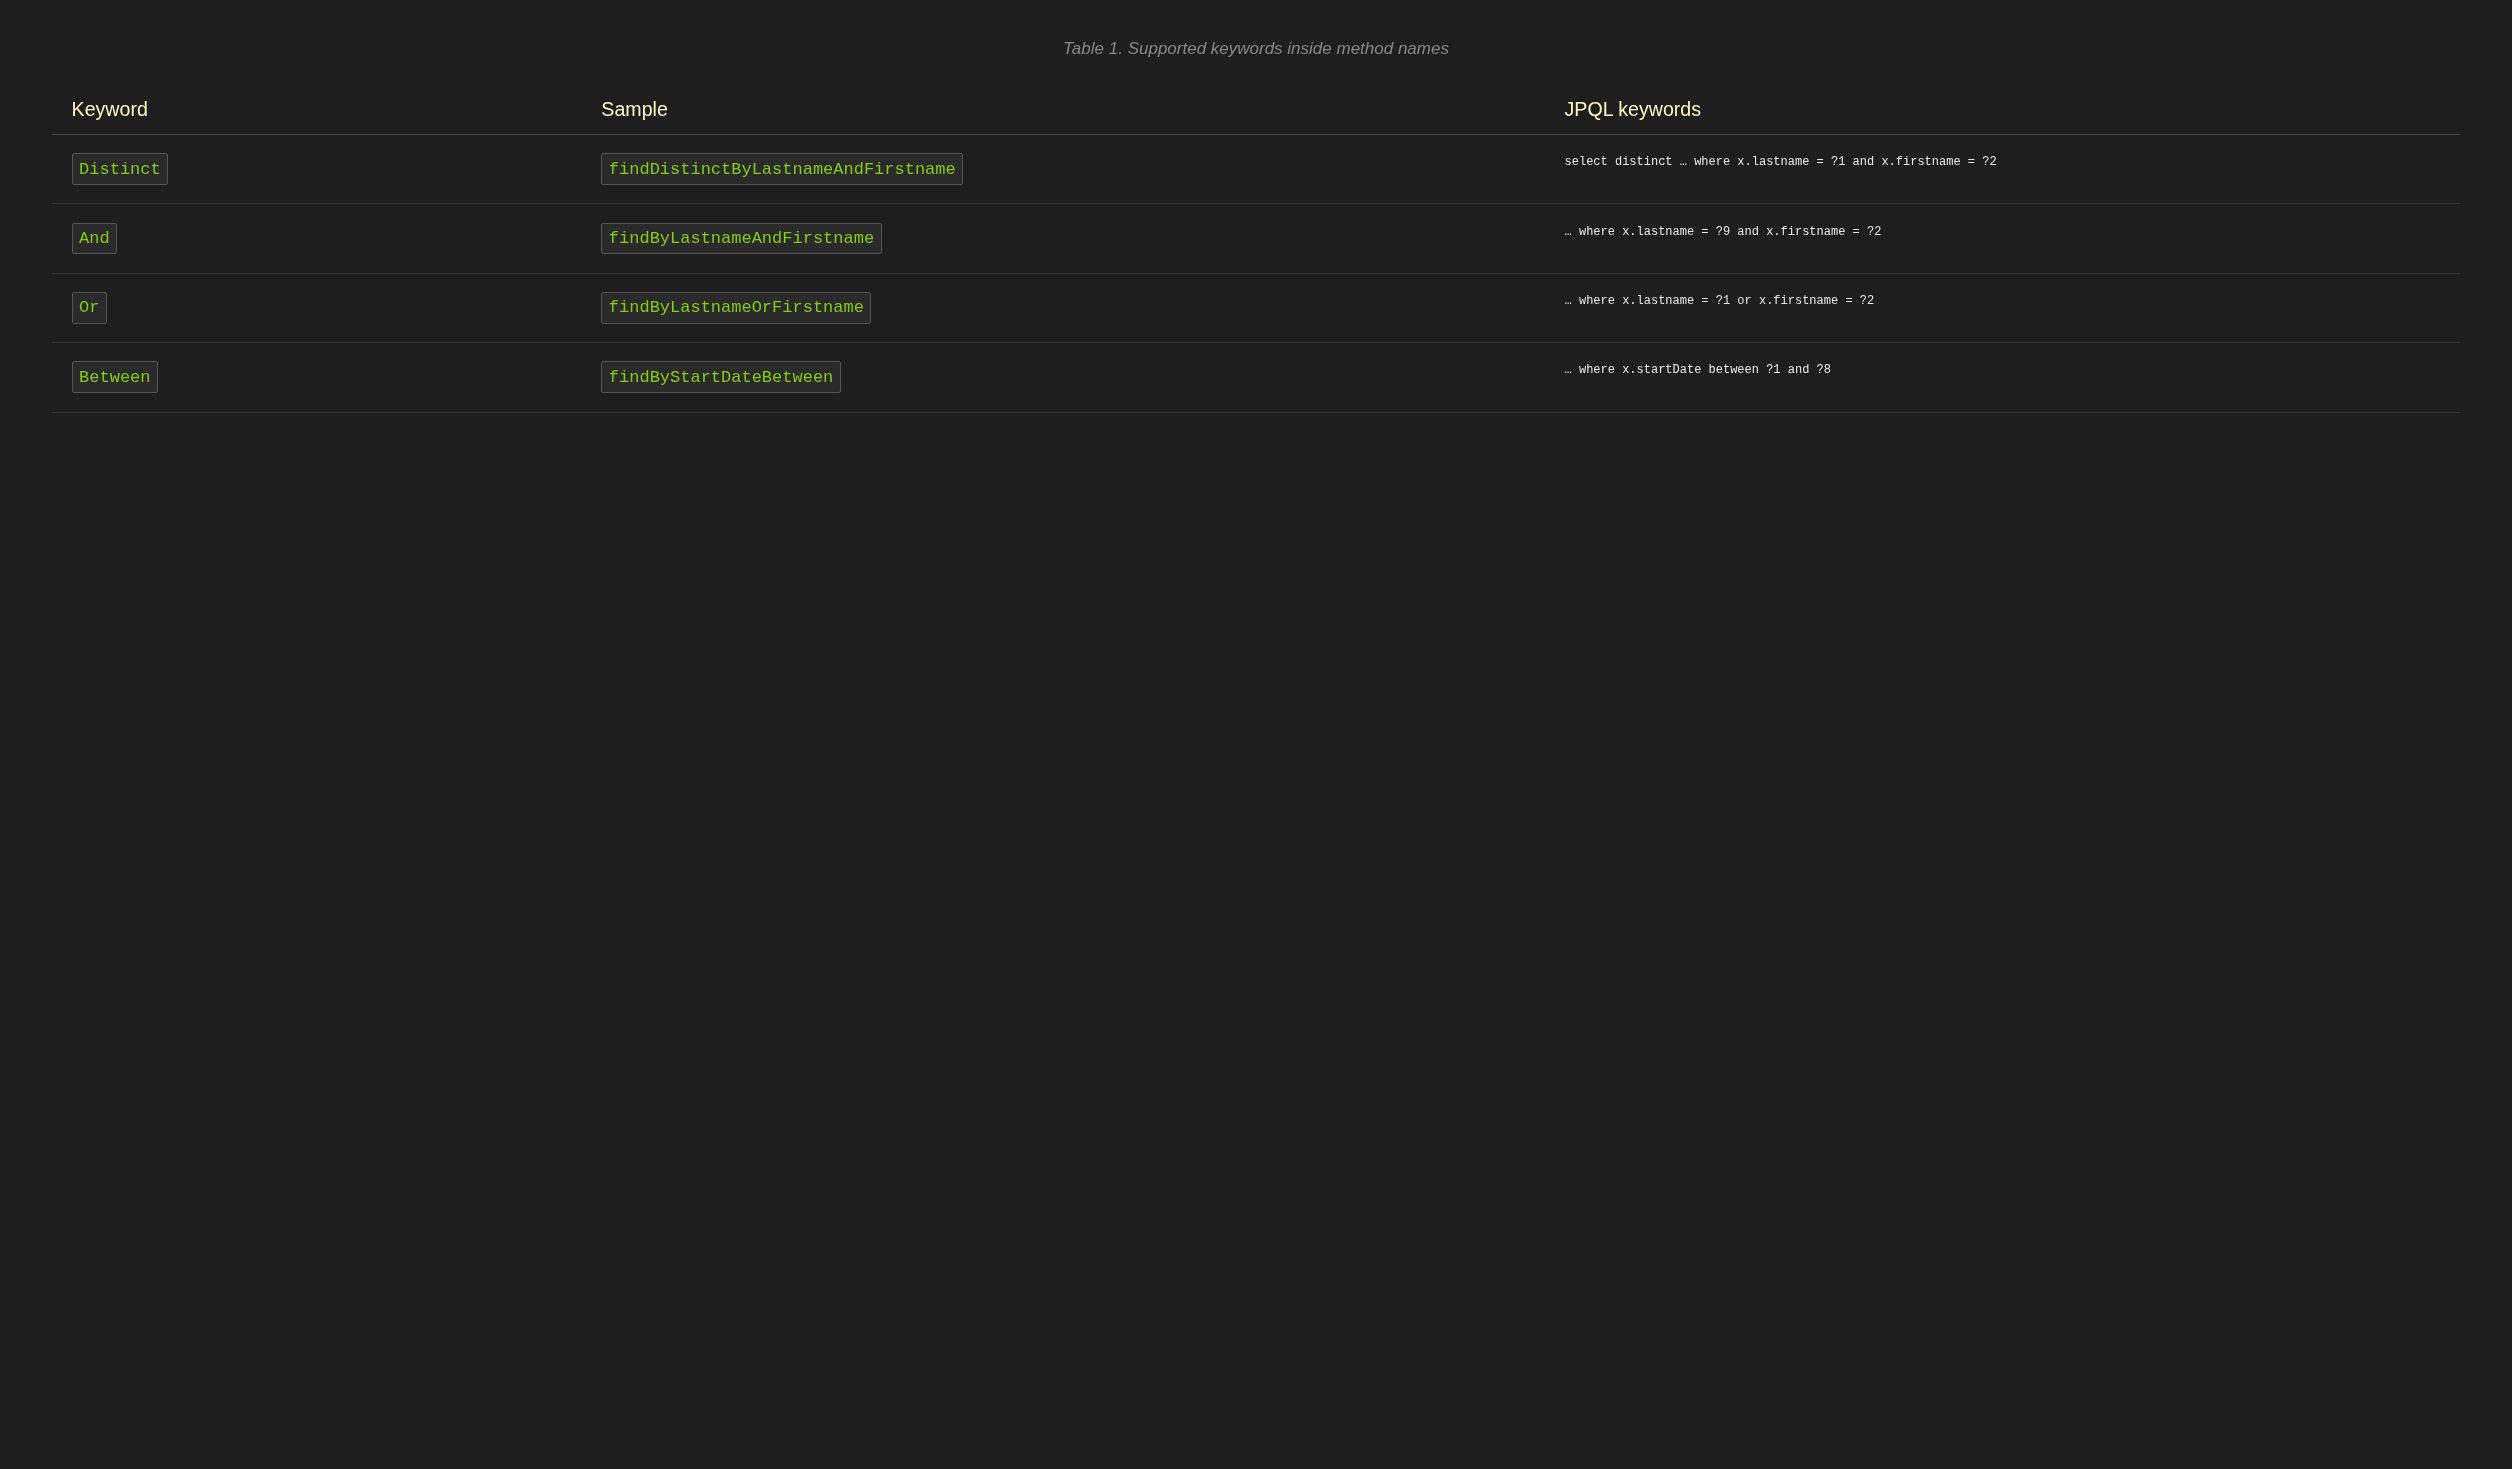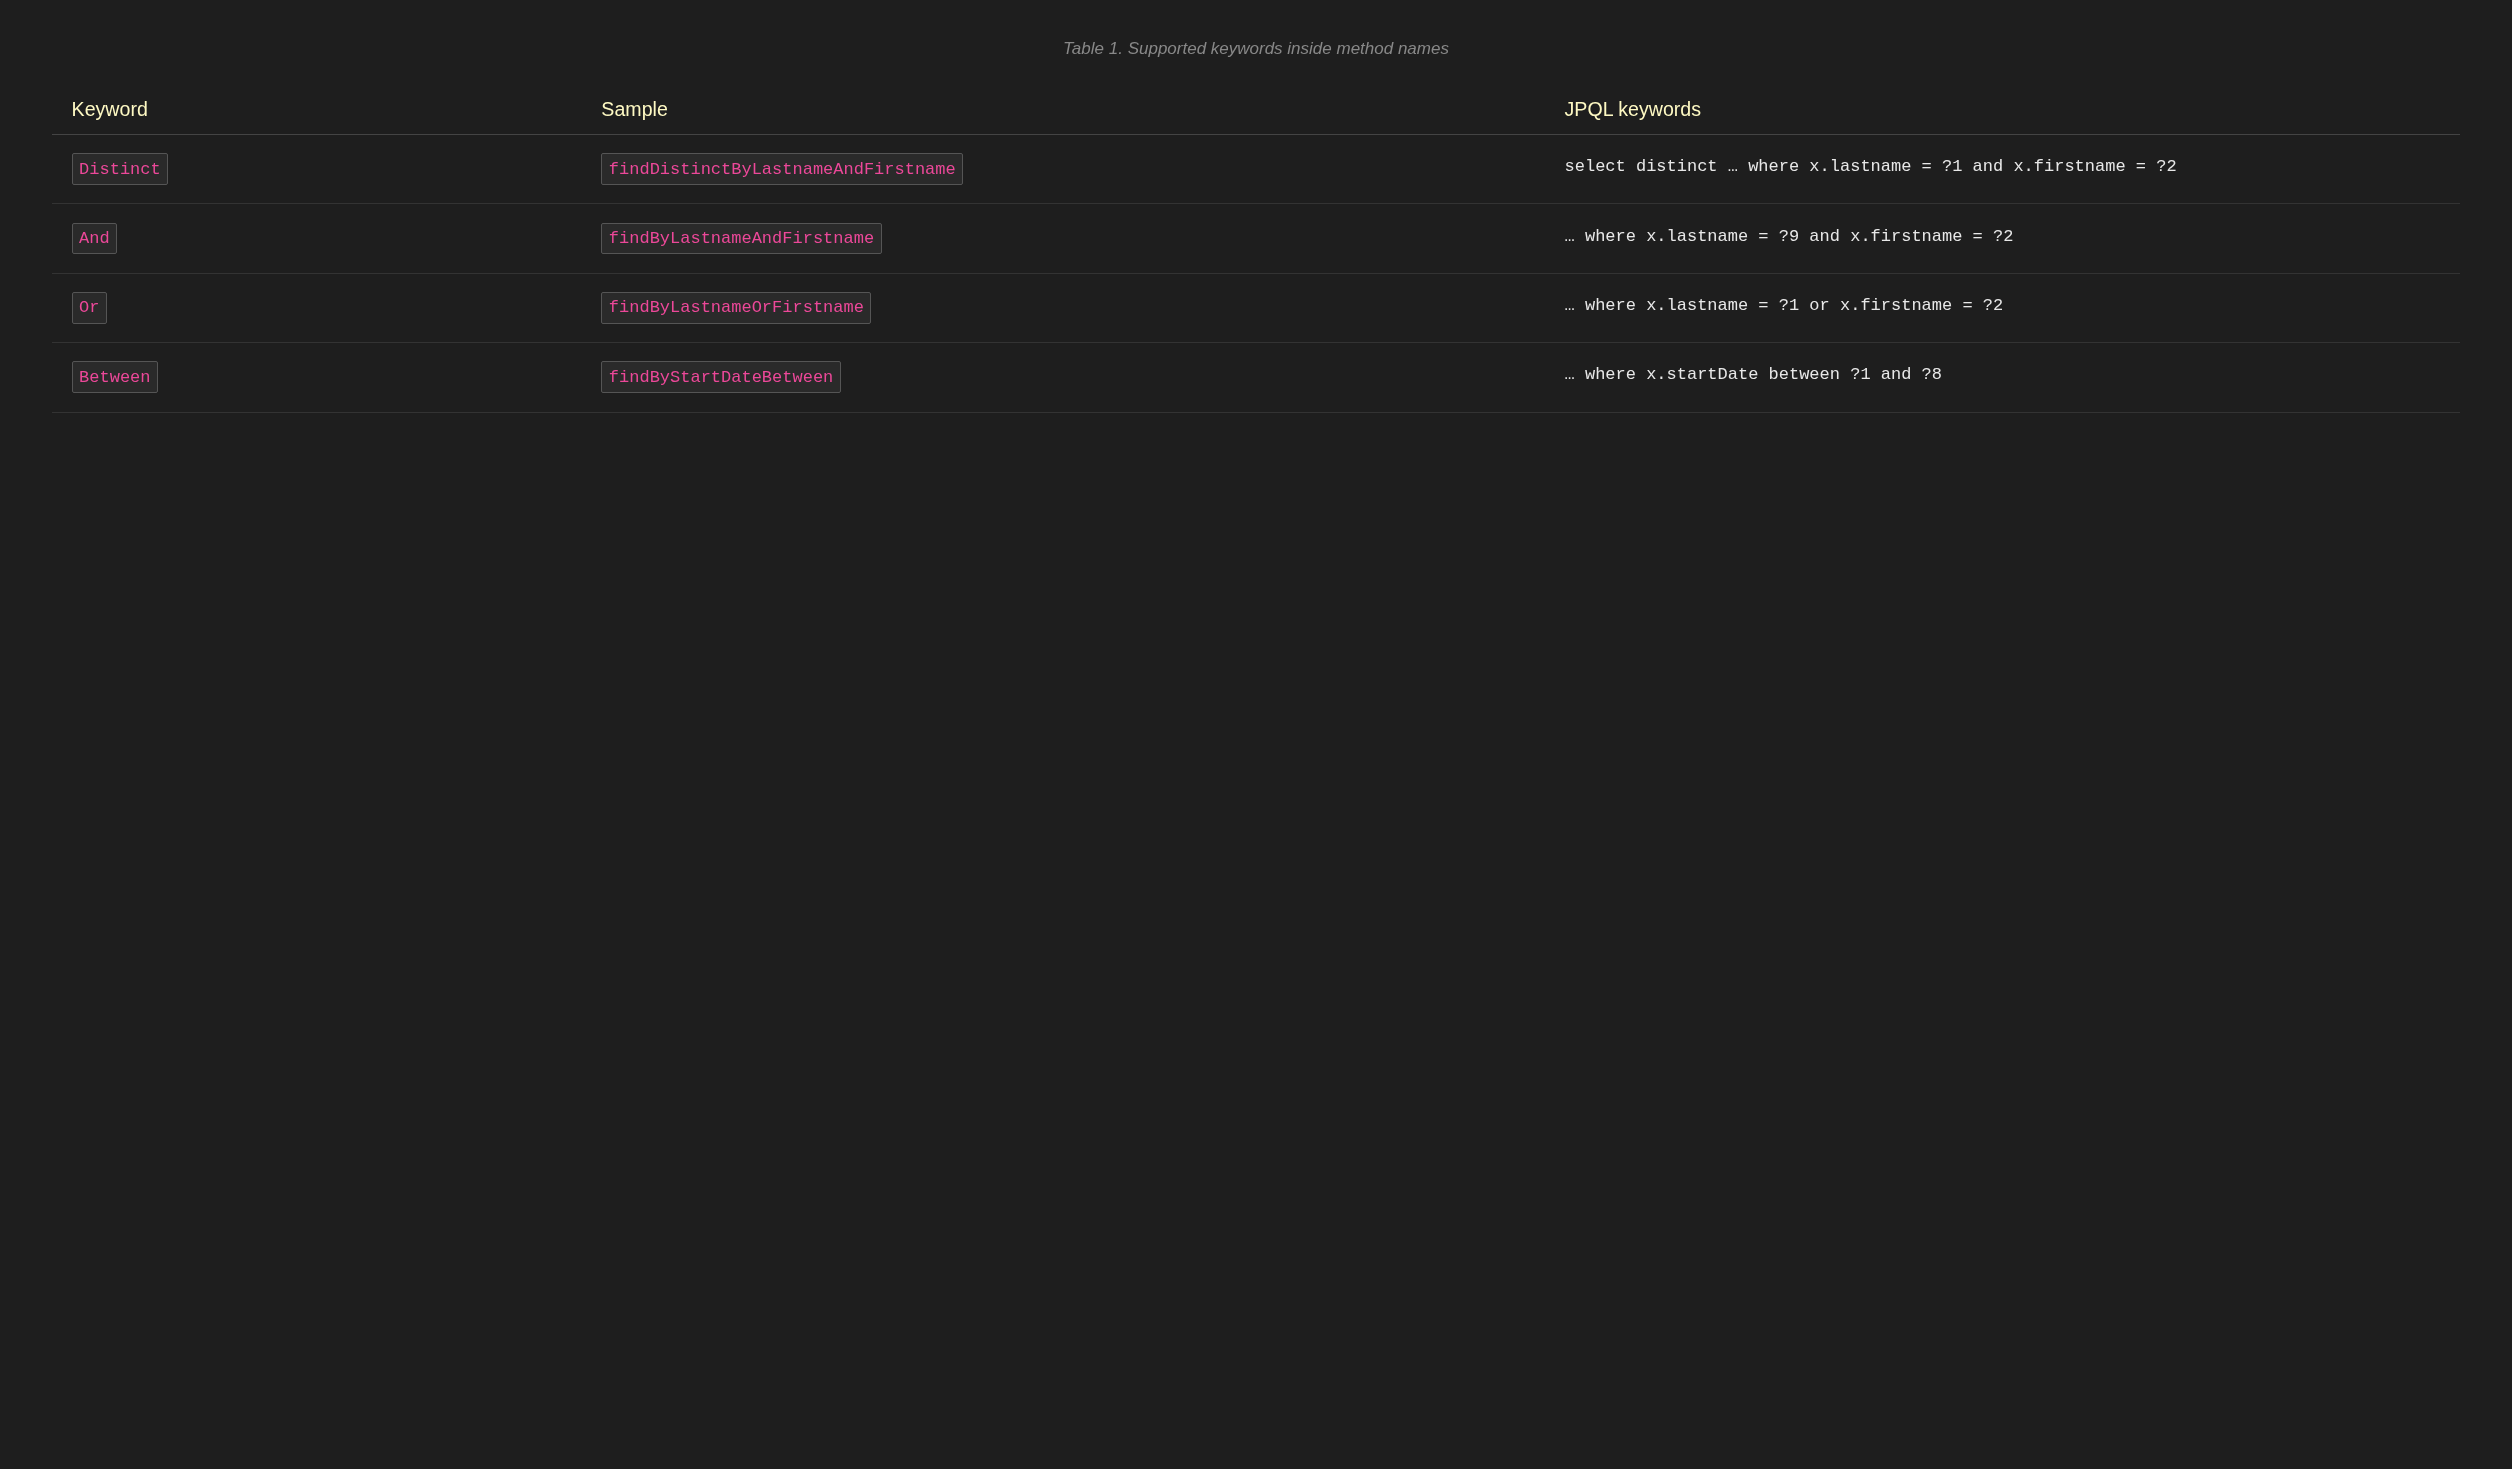--- a/index.html
+++ b/index.html
@@ -67,34 +67,34 @@
     }
 
     .code-box {
       display: inline-block;
       background-color: #2a2a2a;
       border: 0.7px solid #555;
       border-radius: 2px;
       padding: 1.3px 6.5px;
       font-family: 'Consolas', 'Courier New', monospace;
       font-size: 17px;
-      color: #ec4899;
+      color: #84cc16;
       white-space: nowrap;
     }
 
     .sample-cell {
       font-family: 'Consolas', 'Courier New', monospace;
       font-size: 17px;
       color: #e8e8e8;
       word-break: break-all;
     }
 
     .jpql-cell {
       font-family: 'Consolas', 'Courier New', monospace;
-      font-size: 17px;
+      font-size: 12px;
       color: #e8e8e8;
       word-break: break-all;
     }
   </style>
 </head>
 <body>
 
 <p class="table-caption">Table 1. Supported keywords inside method names</p>
 
 <table>

